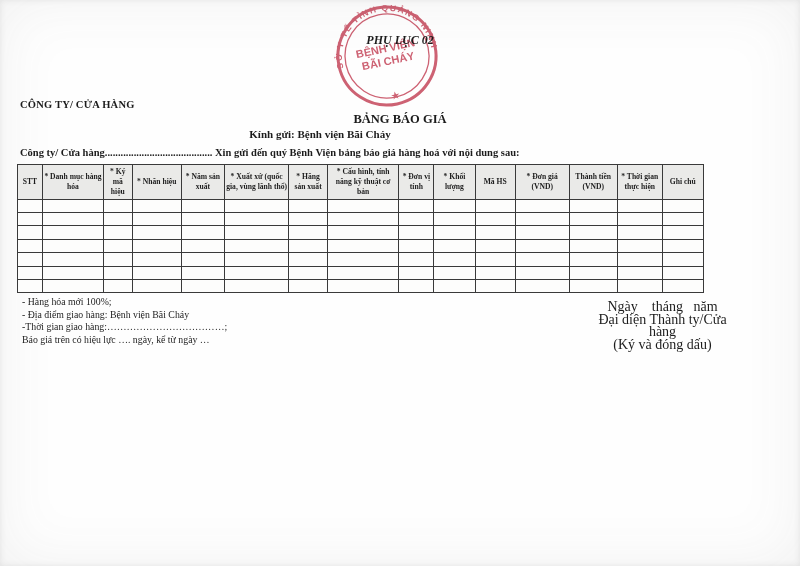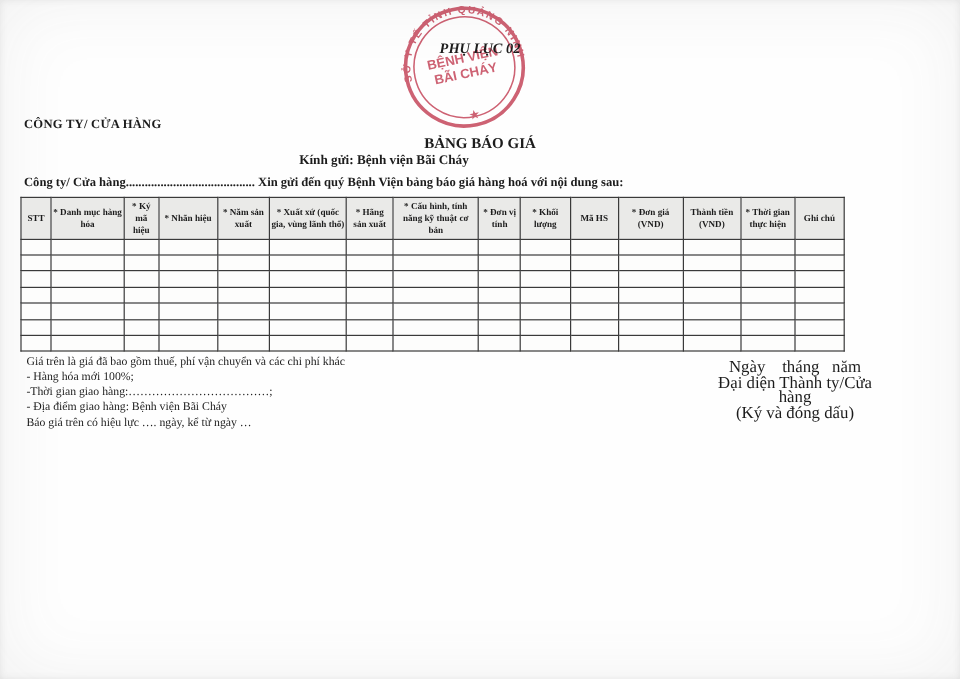--- a/index.html
+++ b/index.html
@@ -262,24 +262,23 @@
           <td></td>
           <td></td>
           <td></td>
           <td></td>
           <td></td>
         </tr>
       </tbody>
   </table>
 
   <div class="terms-block">
-    <div>Giá trên là giá đã bao gồm thuế, phí vận chuyển và các chi phí khác</div>
     <div>- Hàng hóa mới 100%;</div>
+    <div>- Địa điểm giao hàng: Bệnh viện Bãi Cháy</div>
     <div>-Thời gian giao hàng:………………………………;</div>
-    <div>- Địa điểm giao hàng: Bệnh viện Bãi Cháy</div>
     <div>Báo giá trên có hiệu lực …. ngày, kể từ ngày …</div>
   </div>
 
   <div class="signature-block">
     <div class="signature-date">Ngày    tháng   năm</div>
     <div>Đại diện Thành ty/Cửa hàng</div>
     <div>(Ký và đóng dấu)</div>
   </div>
 
 </div>

